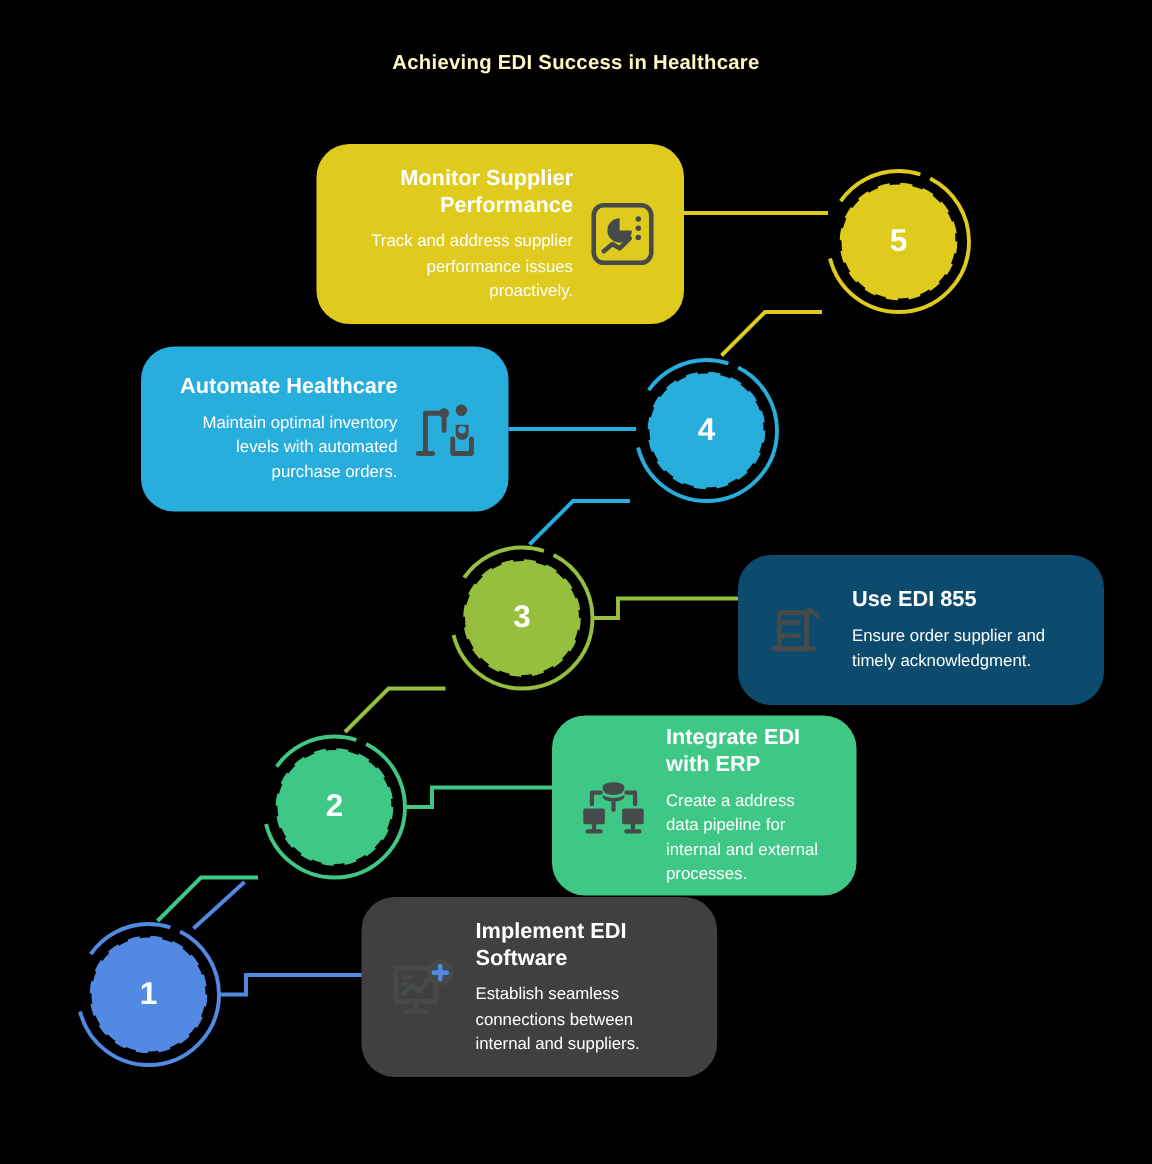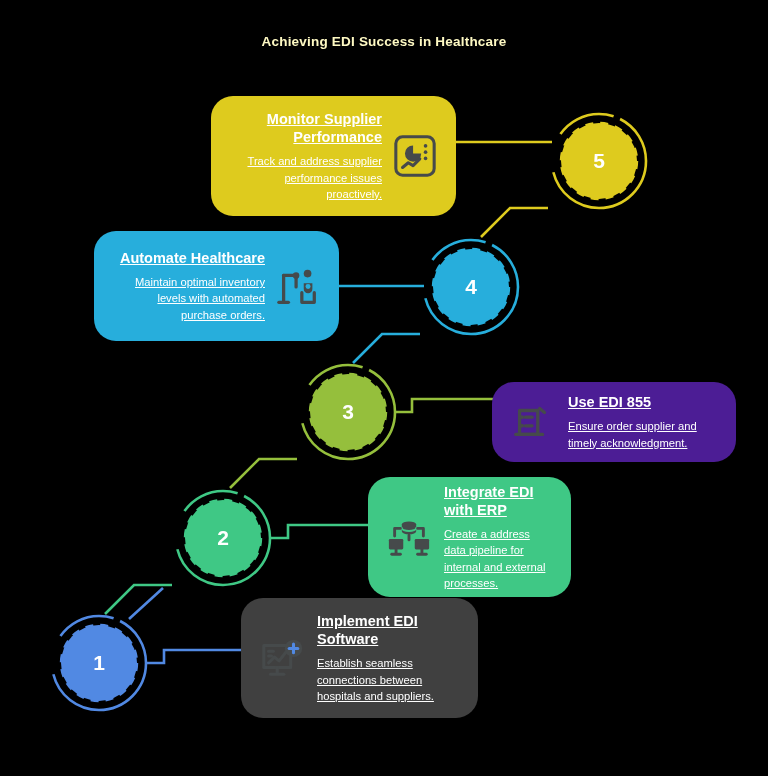--- a/index.html
+++ b/index.html
@@ -22,39 +22,38 @@
   
   #wires { position:absolute; inset:0; width:768px; height:776px; }
 
   
   .card {
     position:absolute;
     border-radius:22px;
     display:flex; align-items:center;
     padding:31px 18px;
     color:#fff;
-    text-decoration:underline;
   }
   .card .txt { flex:1 1 auto; }
   .card .ttl {
     font-size:14.5px; font-weight:bold; line-height:1.25;
     margin-bottom:7px;
   }
   .card .dsc { font-size:11.2px; line-height:1.45; }
   .card .ico { flex:0 0 auto; width:46px; height:46px; color:#464a4b; }
   .card .ico svg { width:46px; height:46px; display:block; }
 
   .card.right-text { text-align:right; }
   .card.right-text .ico { margin-left:10px; }
   .card.left-icon .ico { margin-right:12px; }
 
   
   #card-5 { left:211px; top:96px;  width:245px; height:120px; background:#DECB1E; }
   #card-4 { left:94px;  top:231px; width:245px; height:110px; background:#27AEDC; }
-  #card-3 { left:492px; top:382px; width:244px; height:80px;  background:#4c1d95; }
+  #card-3 { left:492px; top:370px; width:244px; height:100px;  background:#0c4a6e; }
   #card-2 { left:368px; top:477px; width:203px; height:120px; background:#3FC885; }
   #card-1 { left:241px; top:598px; width:237px; height:120px; background:#404040; }
 
   
   .badge {
     position:absolute; width:76px; height:76px; border-radius:50%;
     display:flex; align-items:center; justify-content:center;
     font-size:21px; font-weight:bold; color:#fff;
   }
   #badge-5 { left:561px; top:123px; background:#DECB1E; }
@@ -195,21 +194,21 @@
         <path d="M10 17 L15 17"></path>
         <path d="M10 22 L13 22"></path>
         <path d="M10 29 L16 23 L21 27 L28 18"></path>
         <circle cx="36" cy="14" r="9" fill="currentColor" stroke="none"></circle>
         <path d="M36 9.5 L36 18.5" stroke="#5189E3" stroke-width="3.2"></path>
         <path d="M31.5 14 L40.5 14" stroke="#5189E3" stroke-width="3.2"></path>
       </svg>
     </div>
     <div class="txt">
       <div class="ttl">Implement EDI Software</div>
-      <div class="dsc">Establish seamless connections between hospitals and suppliers.</div>
+      <div class="dsc">Establish seamless connections between internal and suppliers.</div>
     </div>
   </div>
 
   <div class="badge" id="badge-5">5</div>
   <div class="badge" id="badge-4">4</div>
   <div class="badge" id="badge-3">3</div>
   <div class="badge" id="badge-2">2</div>
   <div class="badge" id="badge-1">1</div>
 
 </div>

